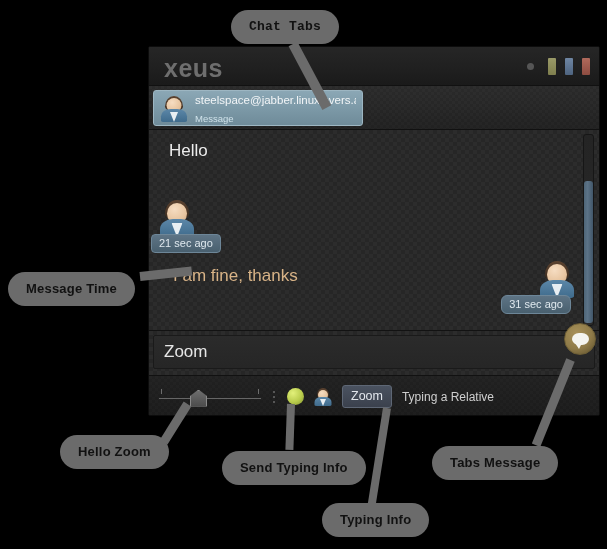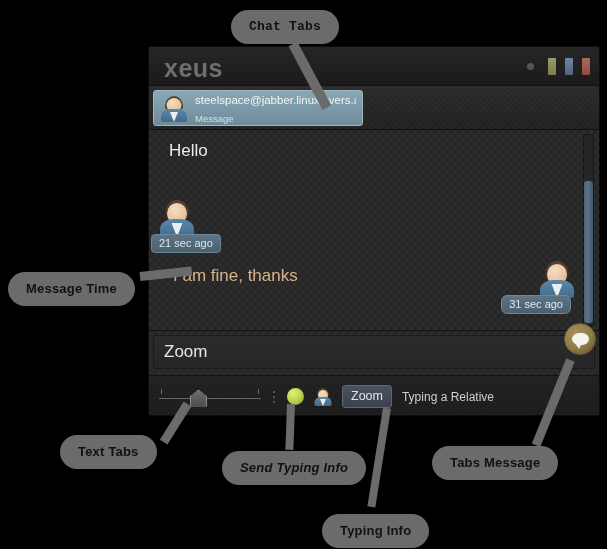--- a/index.html
+++ b/index.html
@@ -416,25 +416,25 @@
 <div class="leader" style="left:287px; top:404px; width:8px; height:46px; transform:rotate(2deg); transform-origin: top center;"></div>
 
 <div class="leader" style="left:383px; top:408px; width:8px; height:100px; transform:rotate(9deg); transform-origin: top center;"></div>
 
 <div class="leader" style="left:566px; top:360px; width:9px; height:92px; transform:rotate(22deg); transform-origin: top center;"></div>
 
 <div class="callout" style="left:231px; top:10px;font-family:Liberation Mono, monospace;">Chat Tabs</div>
 
 <div class="callout" style="left:8px; top:272px;">Message Time</div>
 
-<div class="callout" style="left:60px; top:435px;">Text Tabs</div>
-
-<div class="callout" style="left:222px; top:451px;font-style:italic;">Send Typing Info</div>
-
-<div class="callout" style="left:322px; top:514px;">Typing Info</div>
+<div class="callout" style="left:60px; top:435px;">Hello Zoom</div>
+
+<div class="callout" style="left:222px; top:451px;">Send Typing Info</div>
+
+<div class="callout" style="left:322px; top:503px;">Typing Info</div>
 
 <div class="callout" style="left:432px; top:446px;">Tabs Message</div>
 
 <div id="app-window">
 
   <div id="titlebar">
     <div id="app-title">xeus</div>
     <div class="tb-buttons">
       <span class="tb-dot"></span>
       <span class="tb-bar tb-min"></span>

